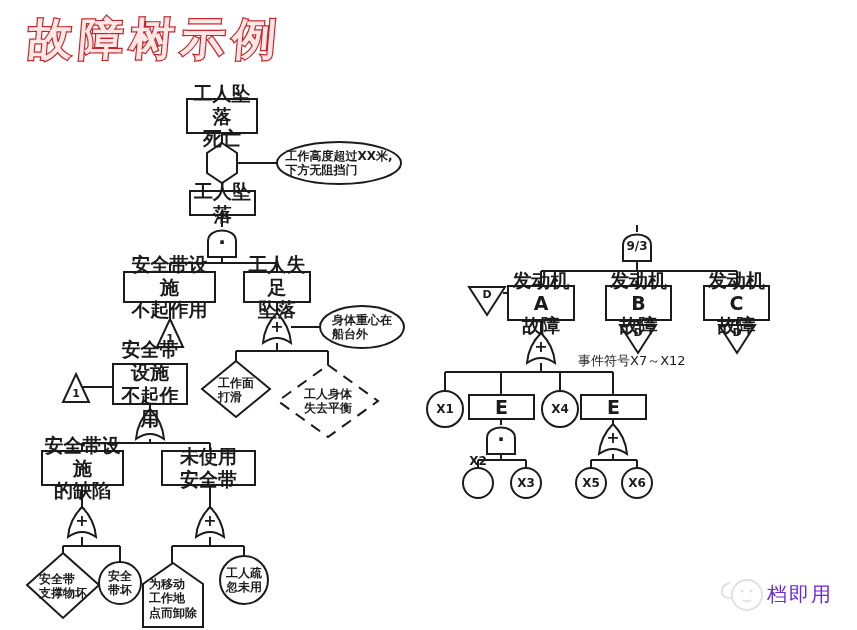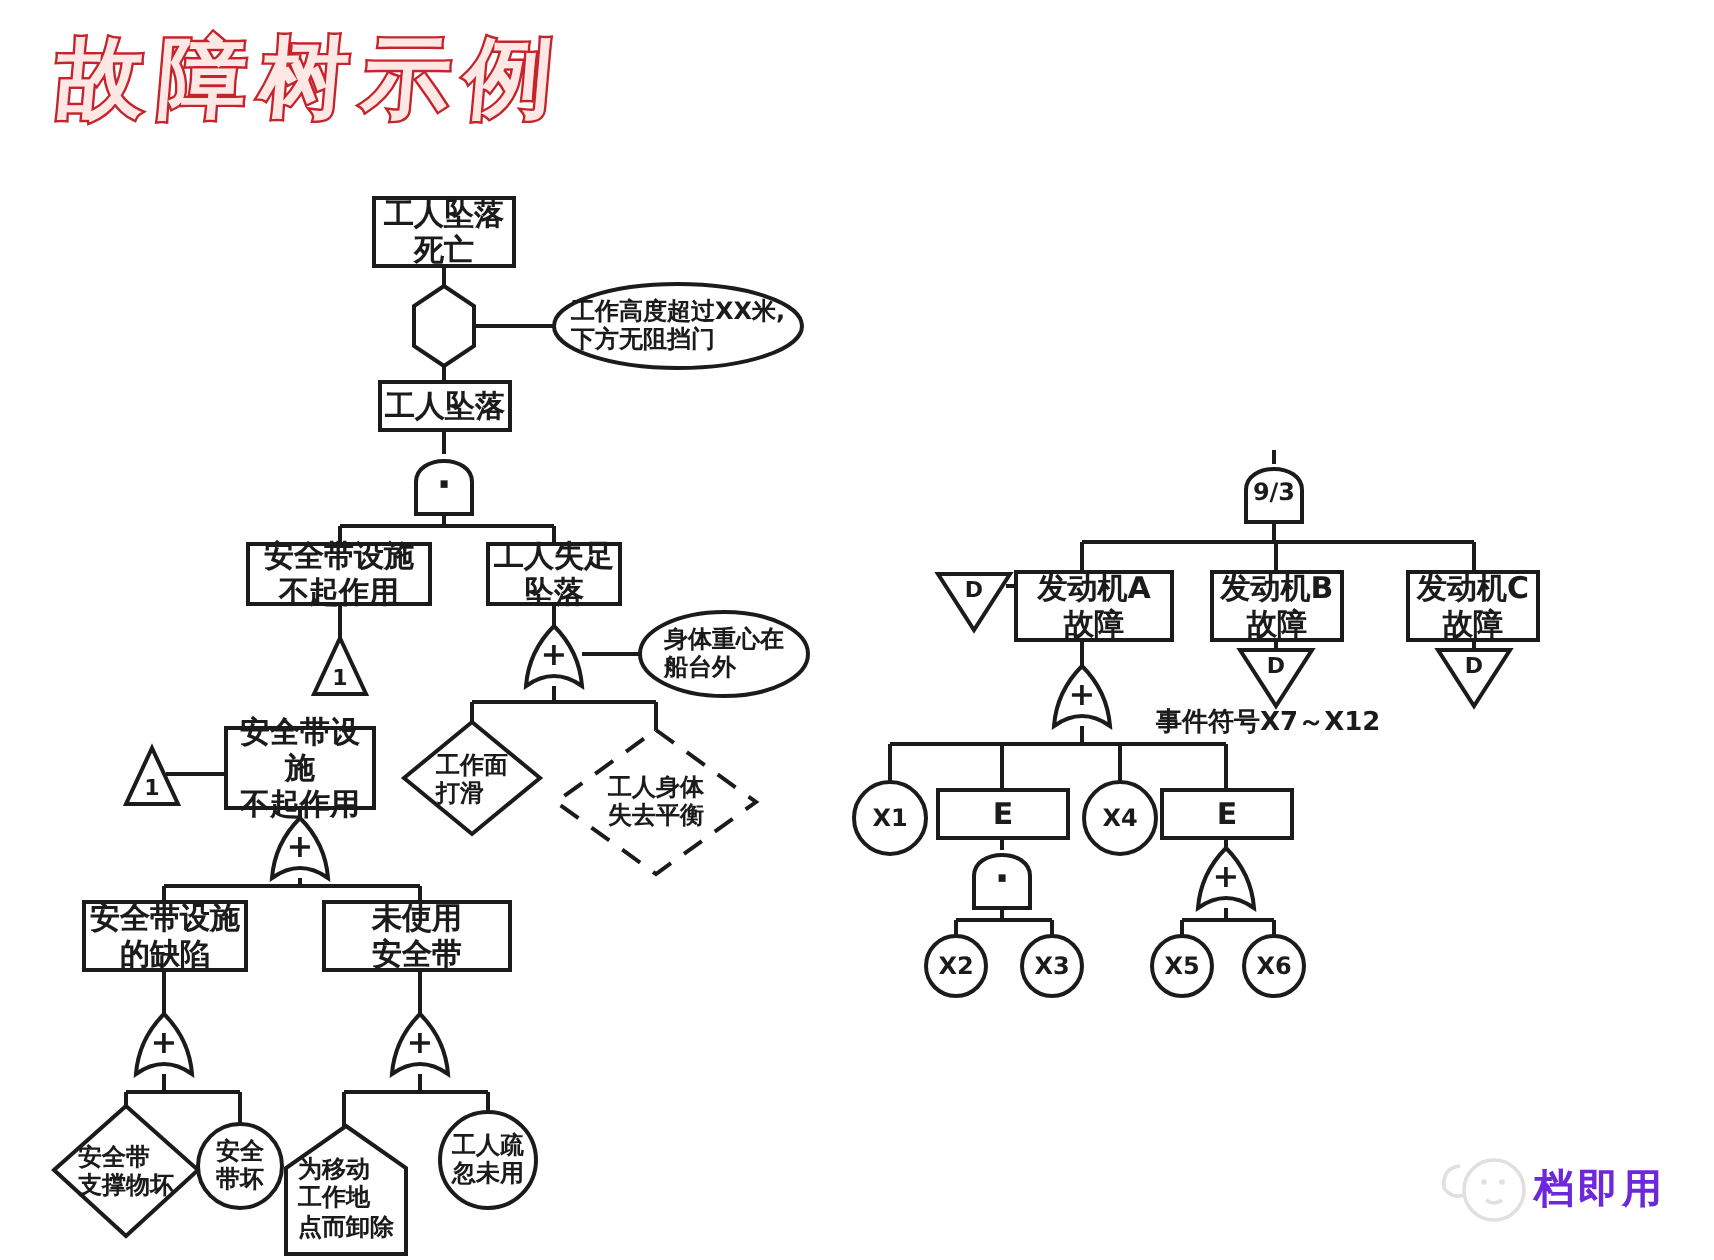--- a/index.html
+++ b/index.html
@@ -1,24 +1,24 @@
 <!DOCTYPE html>
 <html><head>
 <meta charset="utf-8">
 <style>
   html,body{margin:0;padding:0;background:#fff;}
   .canvas{position:relative;width:857px;height:630px;background:#ffffff;overflow:hidden;
           font-family:"DejaVu Sans","Liberation Sans",sans-serif;color:#1b1b1b;}
   svg.layer{position:absolute;left:0;top:0;z-index:1;}
   .box{position:absolute;box-sizing:border-box;border:2px solid #1b1b1b;background:#fff;
        display:flex;align-items:center;justify-content:center;text-align:center;
-       white-space:pre-line;font-weight:bold;font-size:15px;line-height:1.2;z-index:3;}
+       white-space:pre-line;font-weight:bold;font-size:19px;line-height:1.2;z-index:3;}
   .lbl{position:absolute;transform:translate(-50%,-50%);text-align:left;white-space:pre-line;
        font-weight:bold;font-size:12px;line-height:1.2;z-index:3;}
-  .note{position:absolute;font-weight:bold;font-size:13px;white-space:nowrap;z-index:3;}
+  .note{position:absolute;font-weight:normal;font-size:13px;white-space:nowrap;z-index:3;}
   .wm{color:#6d28d9;font-size:20px;letter-spacing:2px;}
 </style>
 </head>
 <body>
 
 <div class="canvas">
 
   <svg class="layer" width="857" height="630" viewBox="0 0 857 630">
     <defs>
       <path id="orgate" d="M -14 13 Q 0 3 14 13 C 13 0 8 -9 0 -17 C -8 -9 -13 0 -14 13 Z"></path>
@@ -118,36 +118,36 @@
   <div class="lbl" style="left:120px;top:583px">安全
 带坏</div>
   <div class="lbl" style="left:173px;top:599px">为移动
 工作地
 点而卸除</div>
   <div class="lbl" style="left:244px;top:580px">工人疏
 忽未用</div>
 
   <div class="lbl" style="left:637px;top:246px;font-size:12px">9/3</div>
   <div class="lbl" style="left:487px;top:295px;font-size:11px">D</div>
-  <div class="box" style="left:507px;top:285px;width:80px;height:36px">发动机A
+  <div class="box" style="left:507px;top:285px;width:68px;height:36px">发动机A
 故障</div>
   <div class="box" style="left:605px;top:285px;width:67px;height:36px">发动机B
 故障</div>
   <div class="box" style="left:703px;top:285px;width:67px;height:36px">发动机C
 故障</div>
   <div class="lbl" style="left:638px;top:333px;font-size:11px">D</div>
   <div class="lbl" style="left:737px;top:333px;font-size:11px">D</div>
   <div class="note" style="left:578px;top:352px">事件符号X7～X12</div>
   <div class="lbl" style="left:541px;top:347px;font-size:16px">+</div>
   <div class="lbl" style="left:445px;top:409px">X1</div>
   <div class="box" style="left:468px;top:394px;width:67px;height:26px">E</div>
   <div class="lbl" style="left:560px;top:409px">X4</div>
   <div class="box" style="left:580px;top:394px;width:67px;height:26px">E</div>
   <div class="lbl" style="left:501px;top:439px;font-size:20px">·</div>
   <div class="lbl" style="left:613px;top:438px;font-size:16px">+</div>
-  <div class="lbl" style="left:478px;top:483px">X2</div>
+  <div class="lbl" style="left:478px;top:461px">X2</div>
   <div class="lbl" style="left:526px;top:483px">X3</div>
   <div class="lbl" style="left:591px;top:483px">X5</div>
   <div class="lbl" style="left:637px;top:483px">X6</div>
 
   <div class="note wm" style="left:767px;top:581px">档即用</div>
 
 </div>
 
 </body></html>

